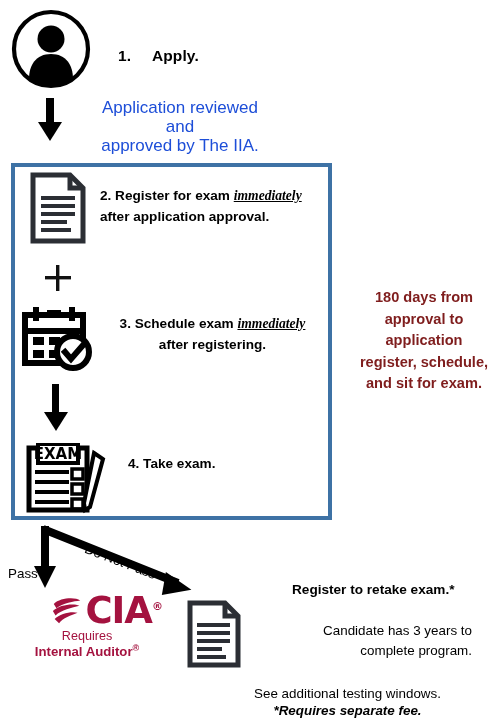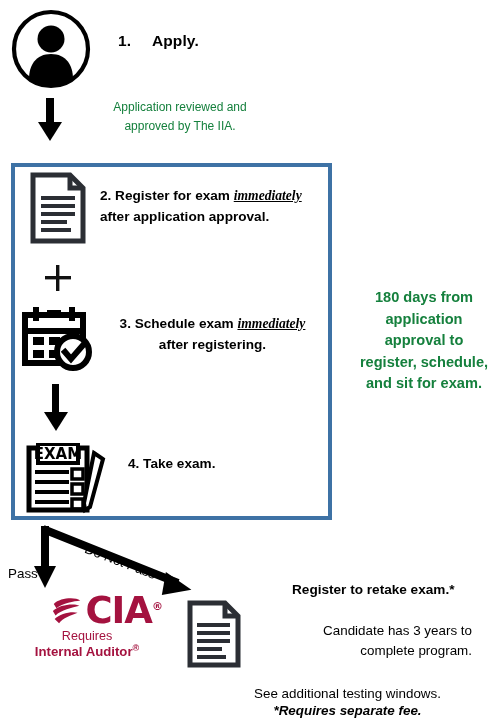--- a/index.html
+++ b/index.html
@@ -15,37 +15,37 @@
     color: #000000;
     overflow: hidden;
   }
   .abs { position: absolute; }
 
   
   #avatar-icon {
     left: 11px; top: 9px; width: 80px; height: 80px;
   }
   #step1-label {
-    left: 118px; top: 32px;
+    left: 118px; top: 47px;
     font-size: 15.5px;
     font-weight: bold;
     letter-spacing: .1px;
   }
   #step1-num { display:inline-block; width: 34px; }
 
   
   #arrow-apply { left: 32px; top: 98px; width: 36px; height: 44px; }
 
   
   #application-note {
     left: 88px; top: 98px; width: 184px;
     text-align: center;
-    font-size: 12px;
+    font-size: 17px;
     line-height: 19px;
-    color: #15803d;
+    color: #1d4ed8;
   }
 
   
   #exam-window-box {
     left: 11px; top: 163px;
     width: 321px; height: 357px;
     border: 4px solid #3e72a5;
     box-sizing: border-box;
     background: #fff;
   }
@@ -75,21 +75,21 @@
   #step4-text {
     left: 128px; top: 456px; width: 180px;
     font-size: 13.6px; font-weight: bold;
   }
 
   
   #days-callout {
     left: 350px; top: 287px; width: 148px;
     text-align: center;
     font-size: 14.6px; font-weight: bold; line-height: 21.5px;
-    color: #15803d;
+    color: #7f1d1d;
   }
 
   
   #branch-arrows { left: 0px; top: 520px; width: 250px; height: 85px; }
   #pass-label {
     left: 8px; top: 566px;
     font-size: 13.4px;
   }
   #do-not-pass-label {
     left: 88px; top: 541px;
@@ -243,22 +243,22 @@
     </g>
     <g stroke="#000" stroke-width="4" fill="#fff">
       <path d="M70 10 L79 16 L66 64 L61 67 L60 60 Z"></path>
     </g>
   </svg>
 </div>
 <div class="abs" id="step4-text">4. Take exam.</div>
 
 <div class="abs" id="days-callout">
   <div>180 days from</div>
+  <div>approval to</div>
   <div>application</div>
-  <div>approval to</div>
   <div>register, schedule,</div>
   <div>and sit for exam.</div>
 </div>
 
 <div class="abs" id="branch-arrows">
   <svg viewBox="0 0 250 85" width="250" height="85">
 
     <rect x="41" y="6" width="8" height="44" fill="#000"></rect>
     <polygon points="34,46 56,46 45,68" fill="#000"></polygon>
 

